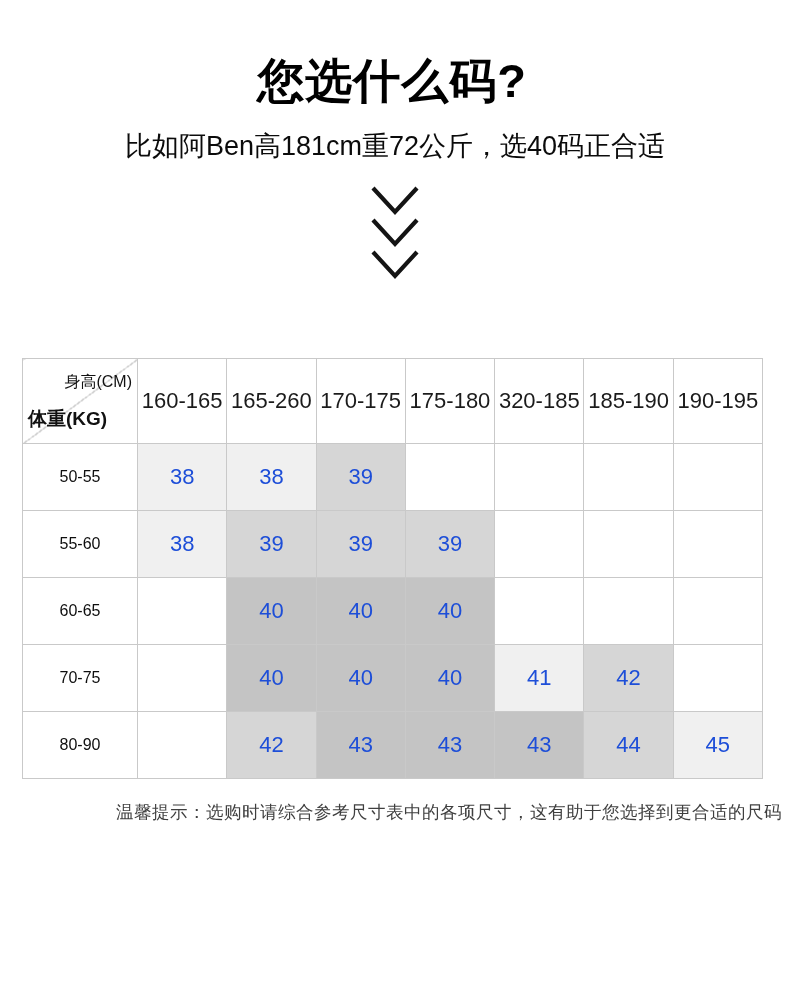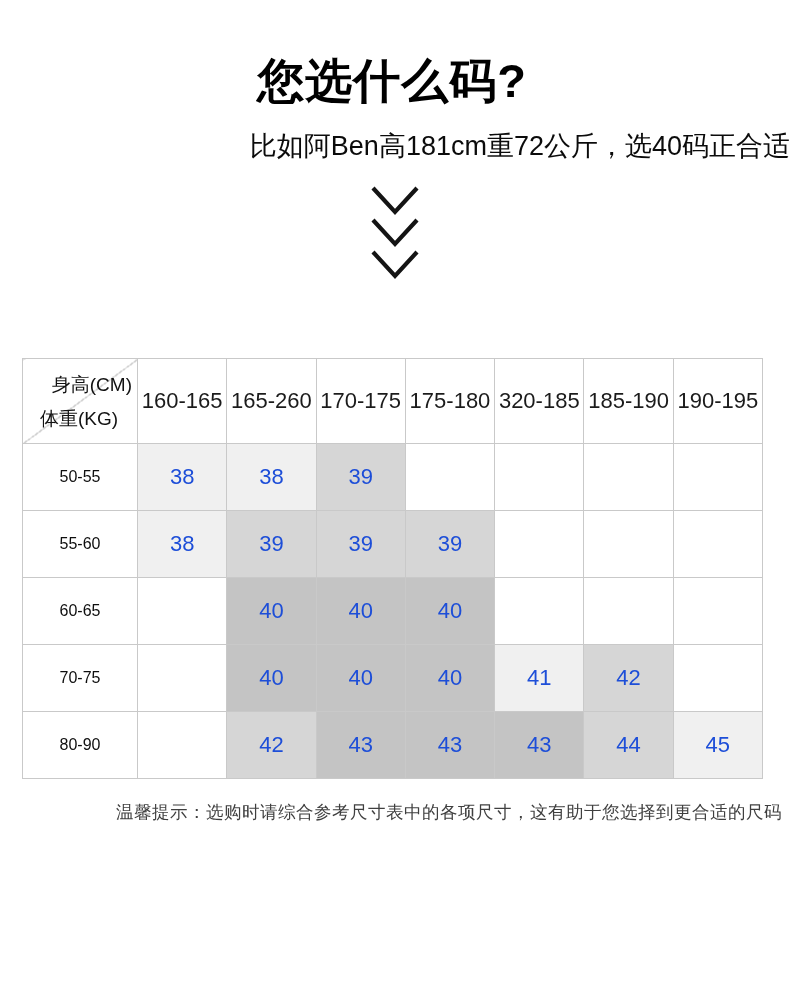--- a/index.html
+++ b/index.html
@@ -7,21 +7,21 @@
     width:790px; height:983px; background:#ffffff;
     font-family:"Liberation Sans", sans-serif;
     overflow:hidden; position:relative;
   }
   .page-title {
     margin:50px 6px 0 0; text-align:center;
     font-size:47px; font-weight:600; color:#000;
     letter-spacing:1px;
   }
   .page-subtitle {
-    margin:15px 0 0 0; text-align:right;
+    margin:15px 0 0 0; text-align:center;
     font-size:27px; font-weight:500; color:#0b0b0b;
   }
   .chevrons { display:block; margin:20px auto 0 auto; }
 
   table.size-table {
     border-collapse:collapse; table-layout:fixed;
     width:741px; margin:76px 0 0 22px;
     border:1px solid var(--outer-border,#b0b0b0);
   }
   table.size-table th, table.size-table td {
@@ -39,25 +39,25 @@
   td.shade-mid   { background:var(--cell-mid,#d6d6d6); }
   td.shade-dark  { background:var(--cell-dark,#c4c4c4); }
 
   th.corner {
     position:relative; background-color:#fff;
     background-image:linear-gradient(to bottom right,
       transparent 49.6%, #c6c6c6 49.6%, #c6c6c6 50.45%, transparent 50.45%);
   }
   th.corner .corner-tr {
     position:absolute; top:13px; right:5px;
-    font-size:19px; font-weight:400; color:#111;
+    font-size:16px; font-weight:400; color:#111;
   }
   th.corner .corner-bl {
-    position:absolute; bottom:11px; left:17px;
-    font-size:19px; font-weight:400; color:#111;
+    position:absolute; bottom:11px; left:5px;
+    font-size:19px; font-weight:700; color:#111;
   }
   .footer-note {
     margin:21px 8px 0 13px;
     font-size:17.5px; color:#3f3f3f; letter-spacing:0.5px;text-align:right;
   }
 </style>
 </head>
 <body>
 
 <div>

